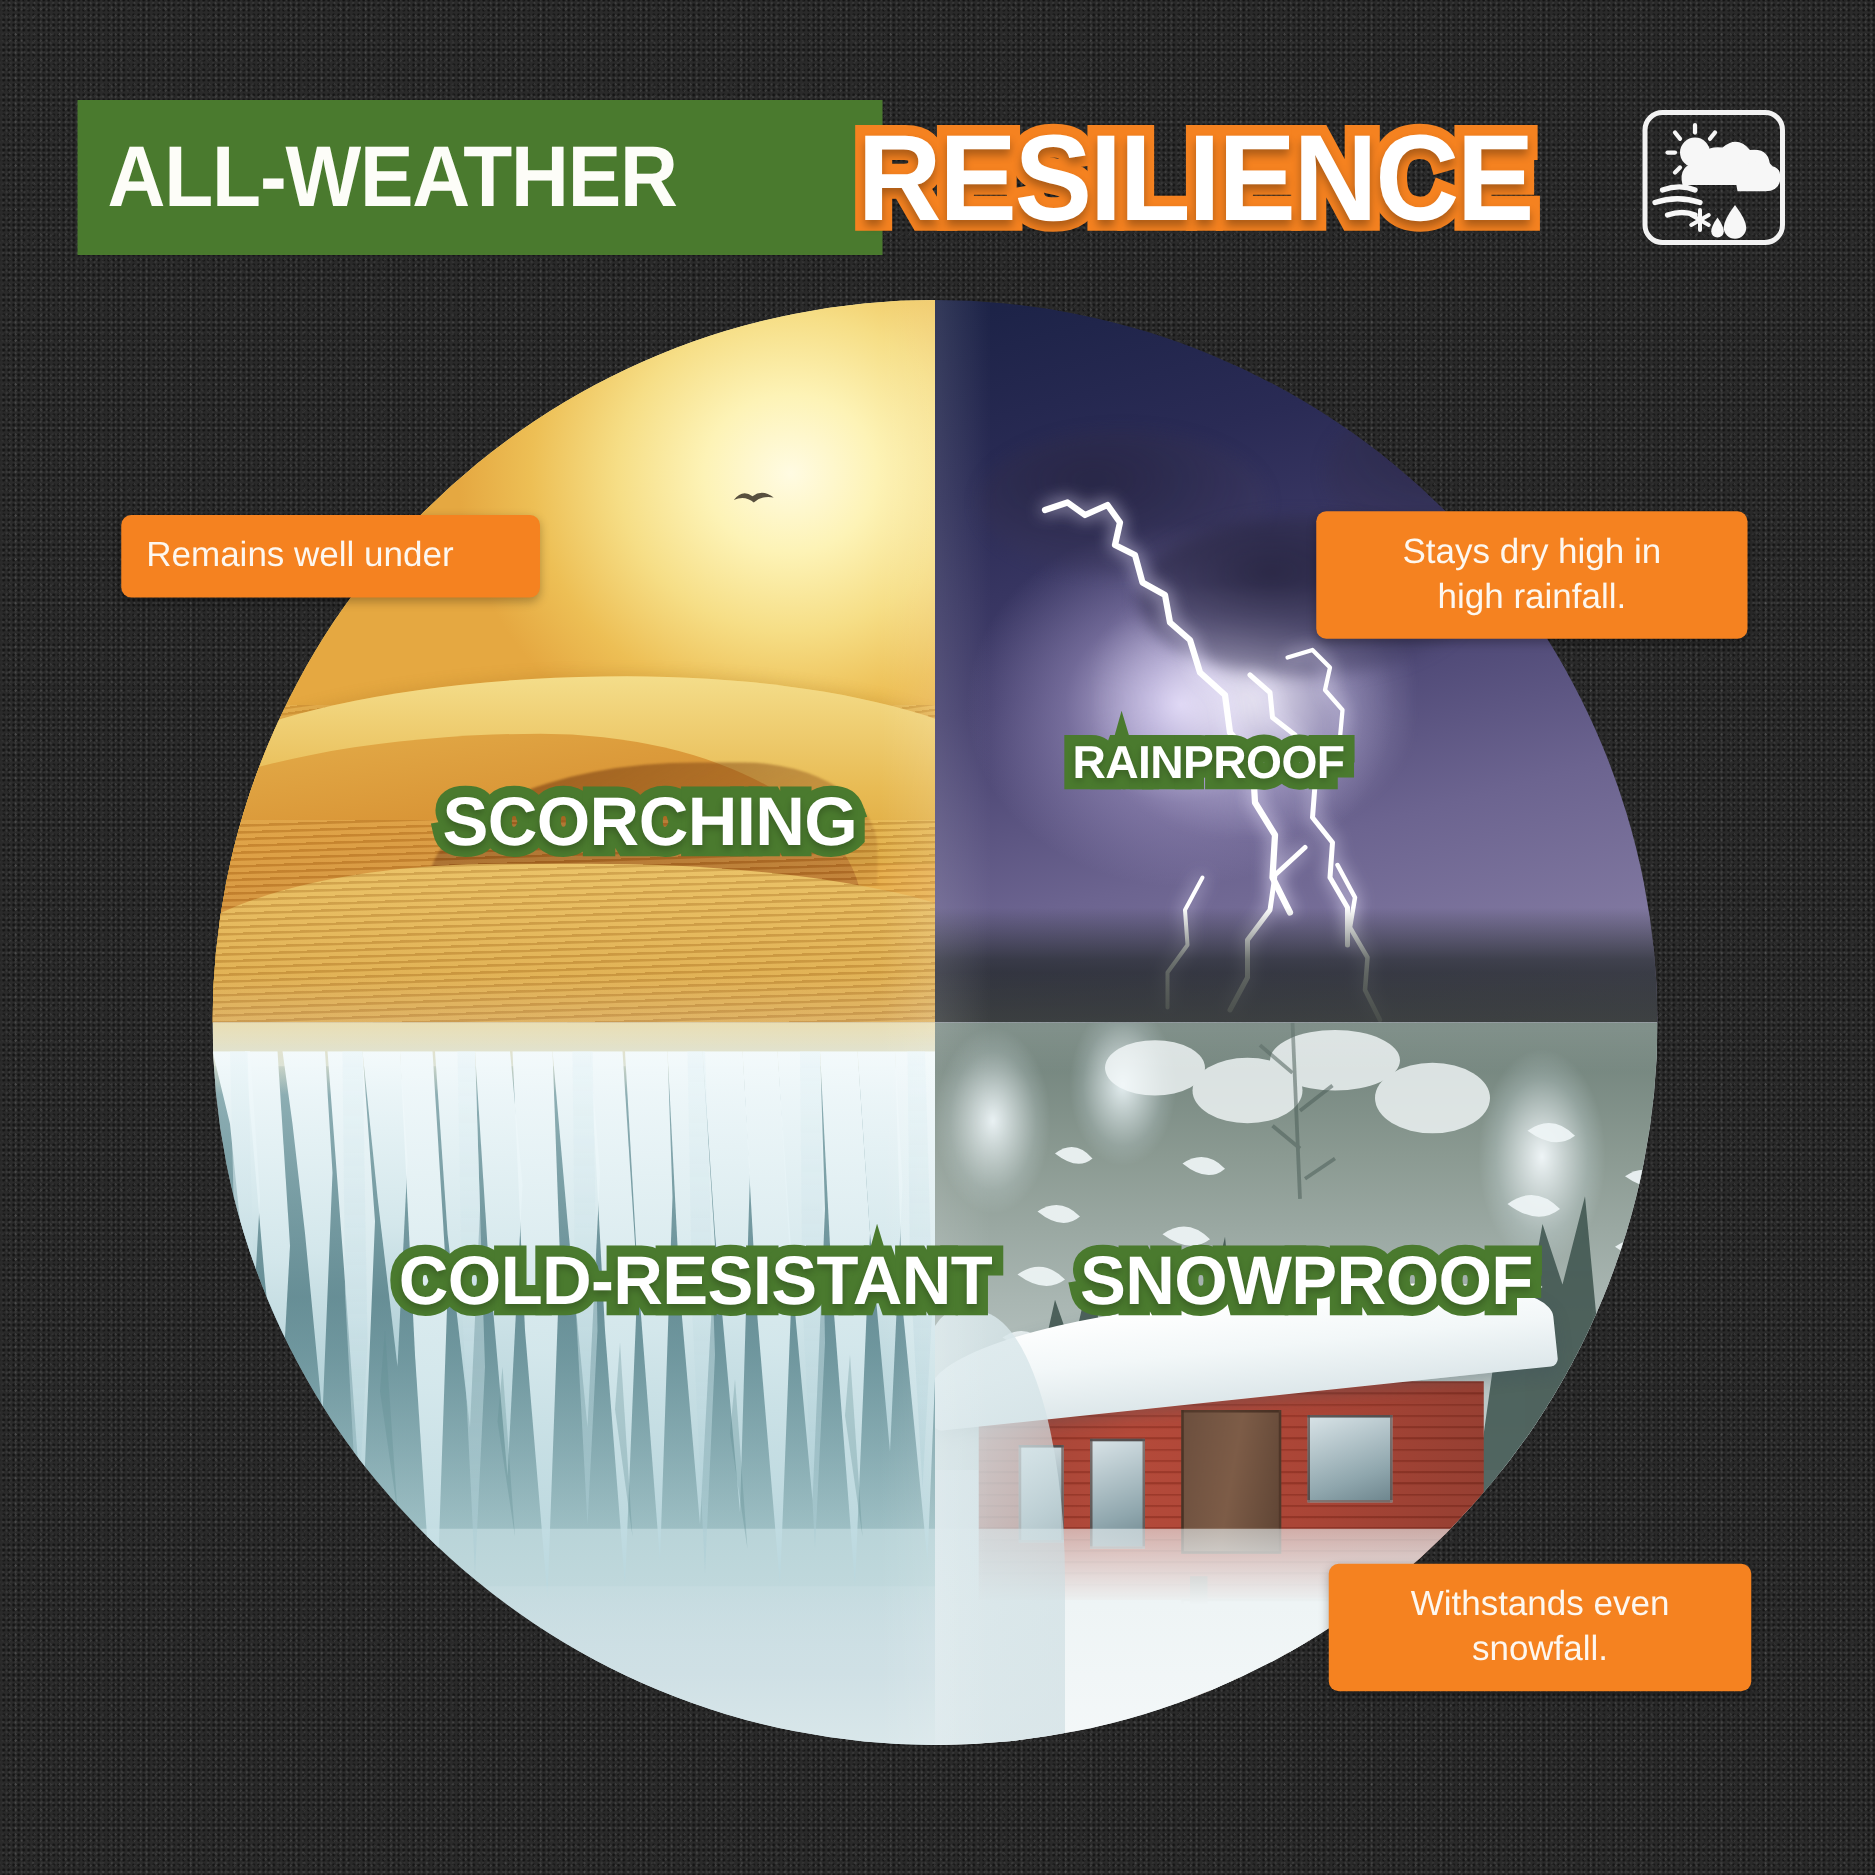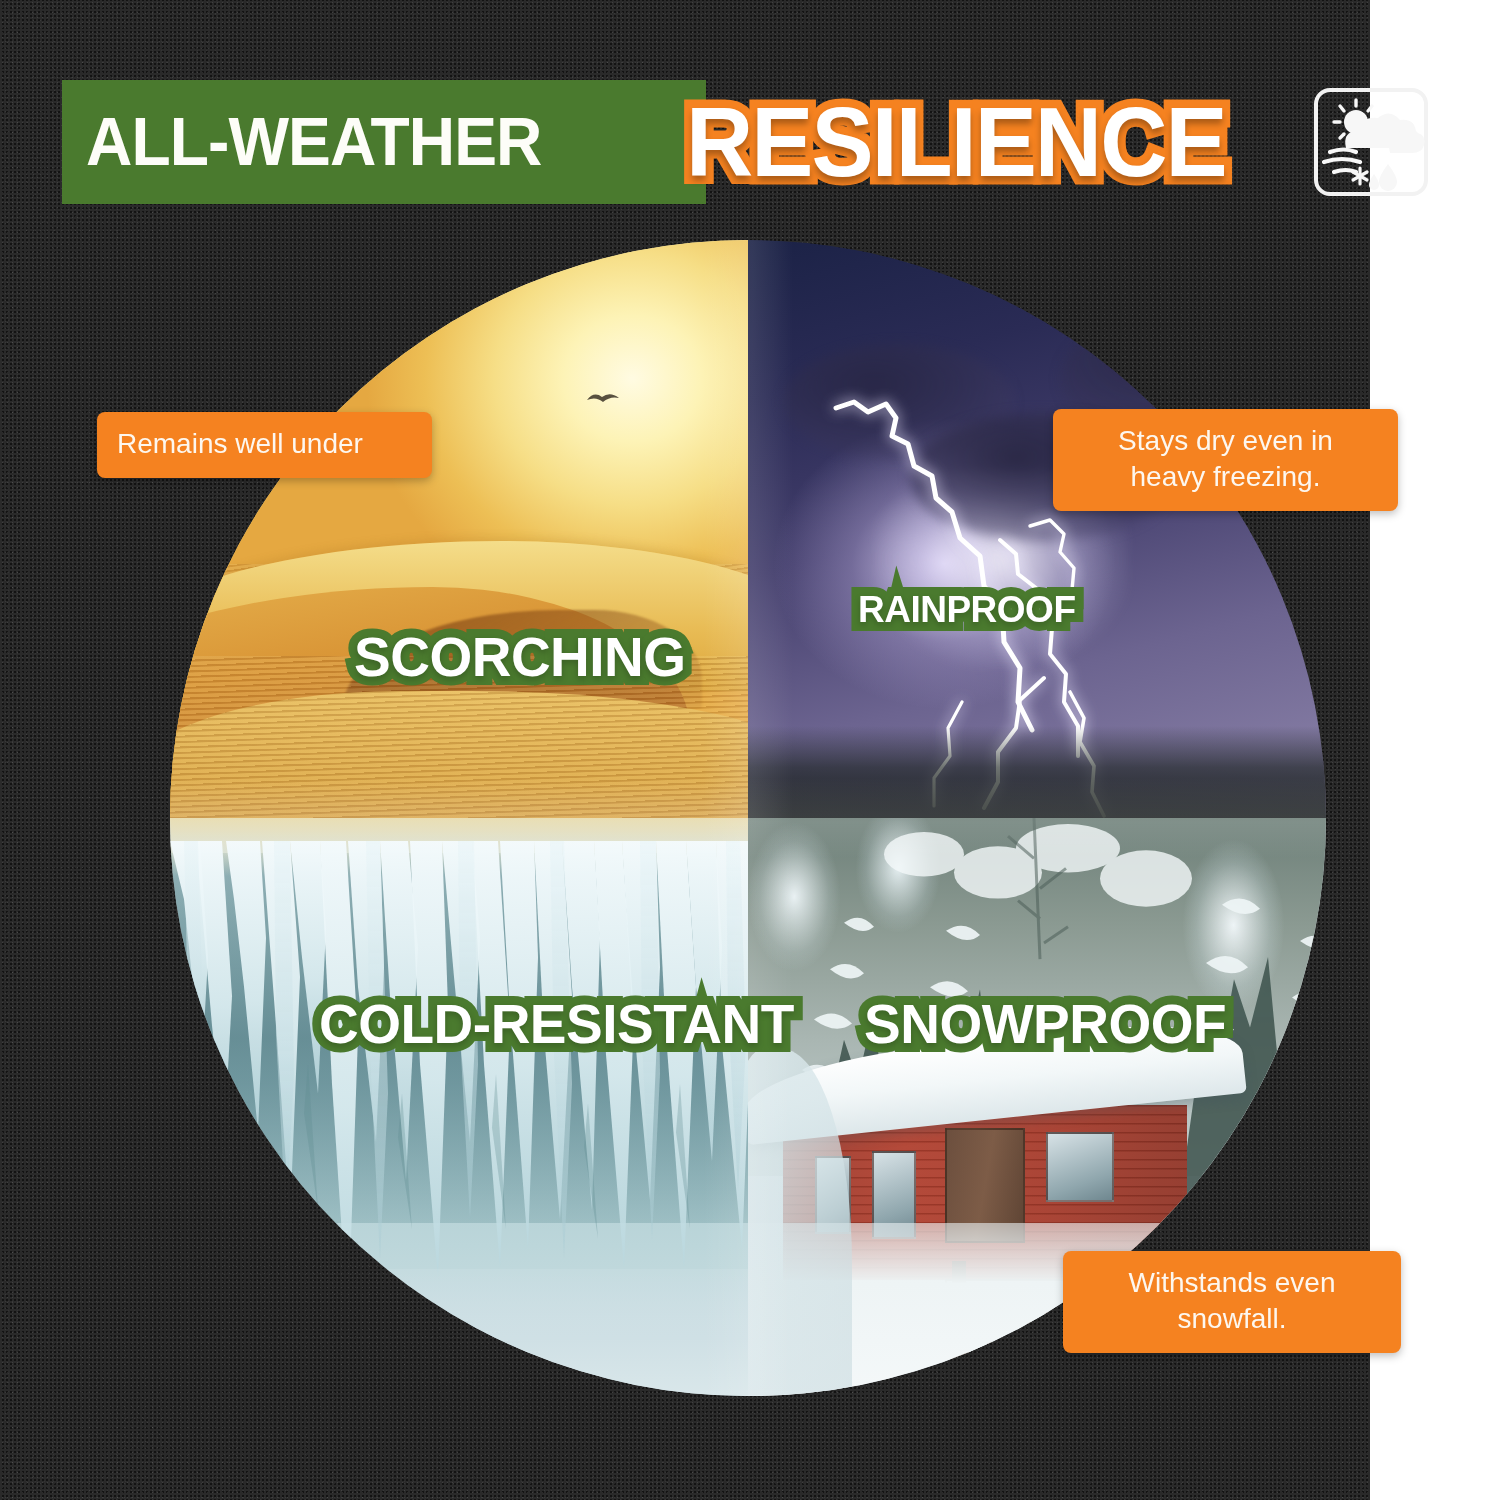--- a/index.html
+++ b/index.html
@@ -7,21 +7,21 @@
   html, body {
     width: 1500px;
     height: 1500px;
     overflow: hidden;
     font-family: "Liberation Sans", sans-serif;
   }
 
   
   .page {
     position: relative;
-    width: 1370px;
+    width: 1500px;
     height: 1500px;
     background-color: #7f1d1d;
   }
   .noise-layer {
     position: absolute;
     inset: 0;
     background-color: #2a2a2a;
     background-image:
       radial-gradient(rgba(255,255,255,0.10) 0.9px, transparent 1px),
       radial-gradient(rgba(255,255,255,0.07) 0.8px, transparent 1px),
@@ -530,22 +530,22 @@
   <div class="quad-label lbl-scorching">SCORCHING</div>
   <div class="quad-label lbl-rainproof">RAINPROOF</div>
   <div class="quad-label lbl-cold">COLD-RESISTANT</div>
   <div class="quad-label lbl-snow">SNOWPROOF</div>
 
   <div class="callout callout-tl">
     <span>Remains well under</span>
   </div>
 
   <div class="callout callout-tr">
-    <span>Stays dry even in</span>
-    <span>heavy freezing.</span>
+    <span>Stays dry high in</span>
+    <span>high rainfall.</span>
   </div>
 
 
   <div class="callout callout-br">
     <span>Withstands even</span>
     <span>snowfall.</span>
   </div>
 </div>
 
 </body></html>

